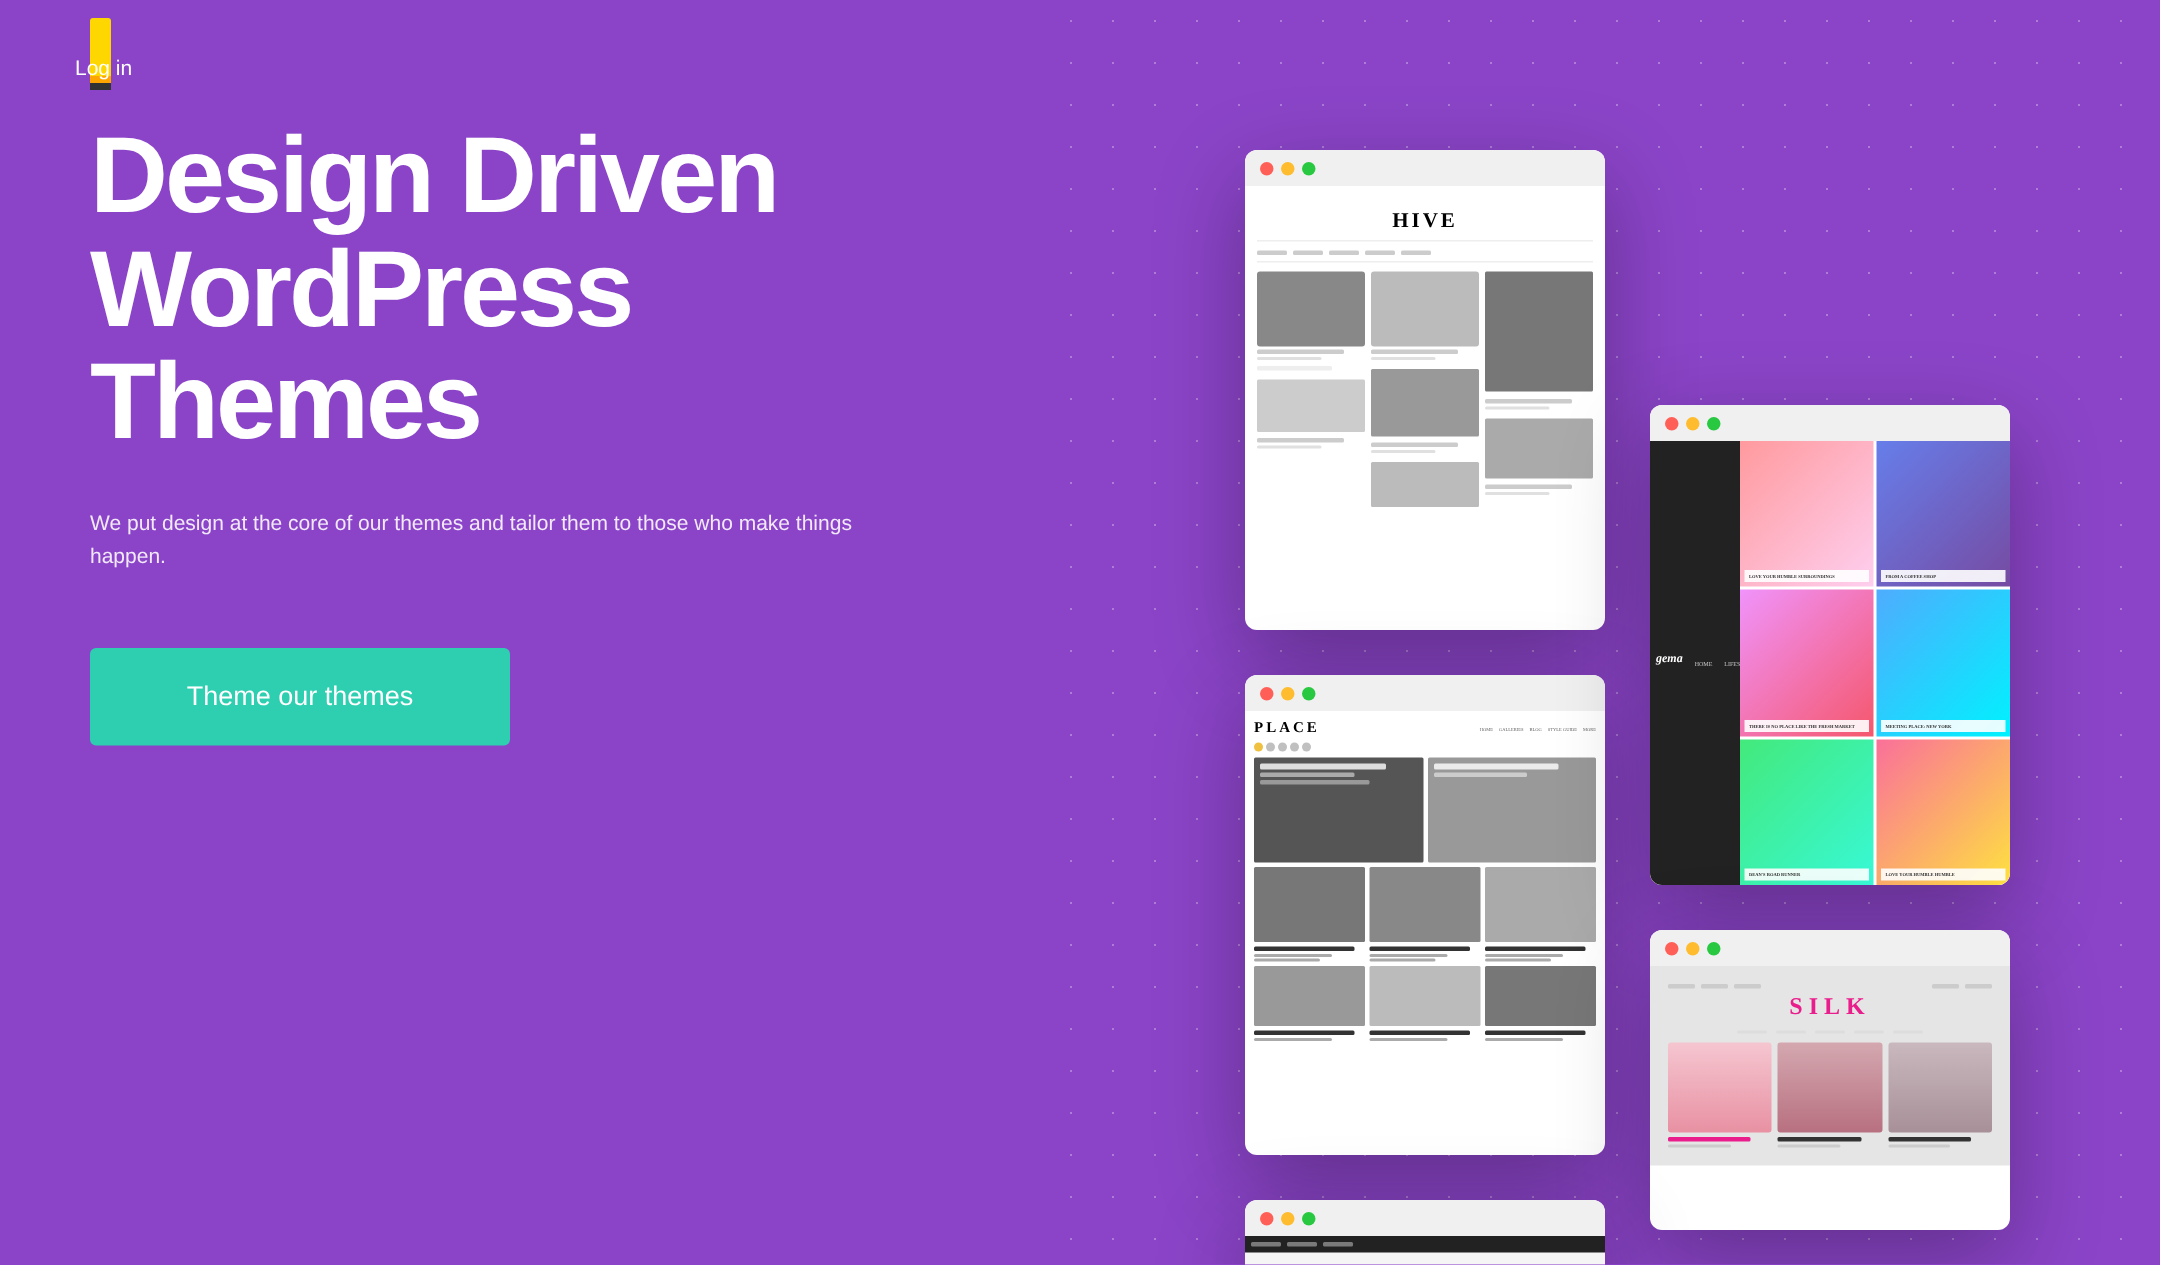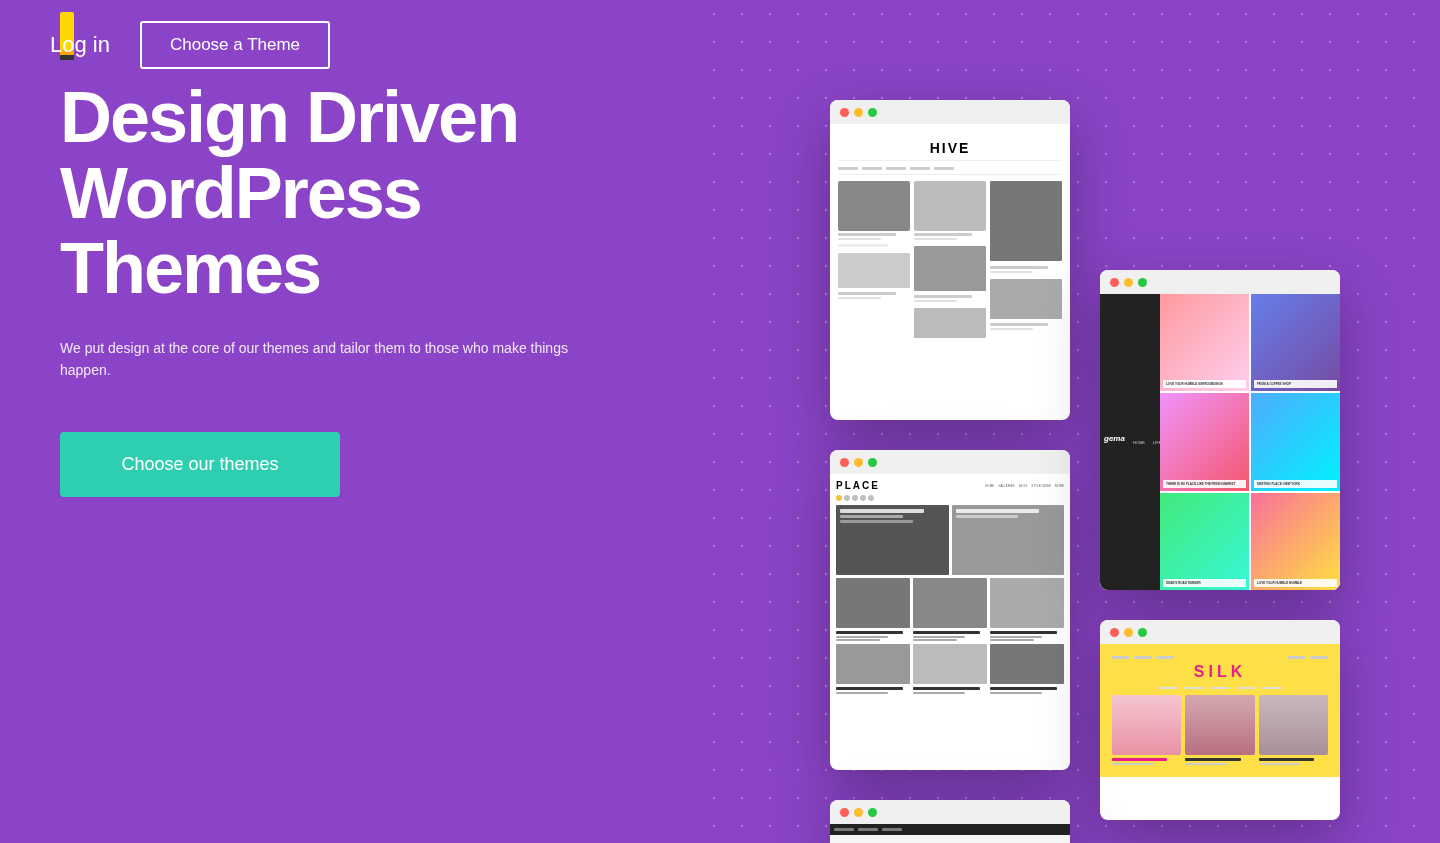--- a/index.html
+++ b/index.html
@@ -79,21 +79,21 @@
 
     .header-right {
       display: flex;
       align-items: center;
       gap: 30px;
     }
 
     .login-link {
       color: white;
       text-decoration: none;
-      font-size: 22px;
+      font-size: 14px;
     }
 
     .choose-theme-btn {
       background: transparent;
       color: white;
       border: 2px solid white;
       padding: 12px 28px;
       font-size: 17px;
       font-weight: 500;
       cursor: pointer;
@@ -161,20 +161,21 @@
 
     
     .screenshots-area {
       position: absolute;
       top: 0;
       left: 700px;
       right: 0;
       height: 100%;
       z-index: 5;
       overflow: hidden;
+      font-family: Liberation Serif, serif;
     }
 
     
     .screenshot {
       position: absolute;
       border-radius: 8px;
       overflow: hidden;
       box-shadow: 0 20px 60px rgba(0,0,0,0.3);
       background: white;
     }
@@ -367,21 +368,21 @@
 
     
     .silk-screenshot {
       left: 400px;
       top: 620px;
       width: 240px;
       height: 200px;
     }
 
     .silk-content {
-      background: #fde047;
+      background: #e5e5e5;
       padding: 12px;
     }
 
     .silk-title {
       text-align: center;
       font-size: 16px;
       font-weight: 700;
       letter-spacing: 4px;
       color: #e91e8c;
       margin-bottom: 6px;
@@ -417,34 +418,33 @@
   </style>
 </head>
 <body>
 
 <div class="dot-grid"></div>
 <div class="left-overlay"></div>
 
 <header>
   <div class="header-right">
     <a class="login-link" href="#">Log in</a>
-    <button class="choose-theme-btn">Choose a Theme</button>
   </div>
 </header>
 
 <section class="hero">
   <div class="pencil-icon">
     <div class="pencil-shape"></div>
   </div>
   <h1>
     <span>Design Driven</span><br>
     <span>WordPress Themes</span>
   </h1>
   <p>We put design at the core of our themes and tailor them to those who make things happen.</p>
-  <button class="browse-btn">Choose our themes</button>
+  <button class="browse-btn">Theme our themes</button>
 </section>
 
 <div class="screenshots-area">
 
   <div class="screenshot hive-screenshot">
     <div class="screenshot-titlebar">
       <div class="dot-r"></div>
       <div class="dot-y"></div>
       <div class="dot-g"></div>
     </div>

